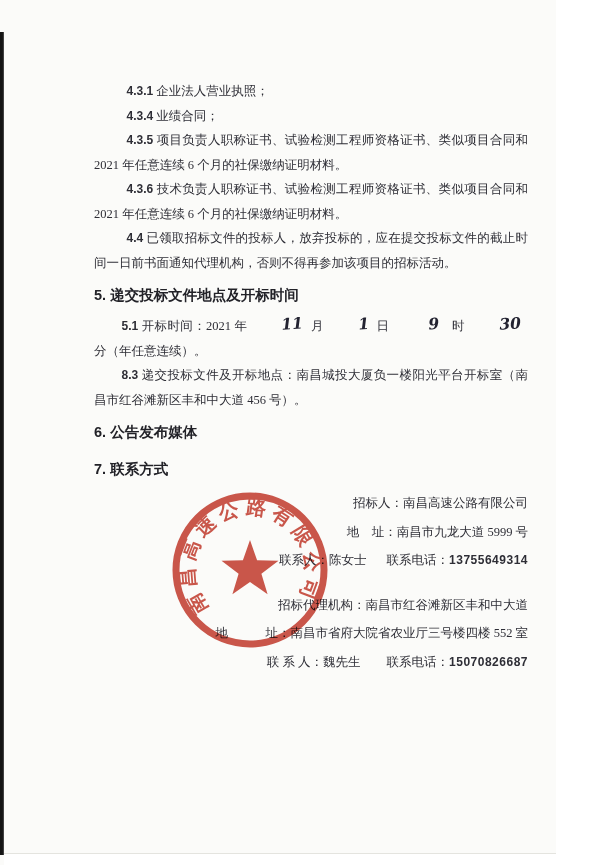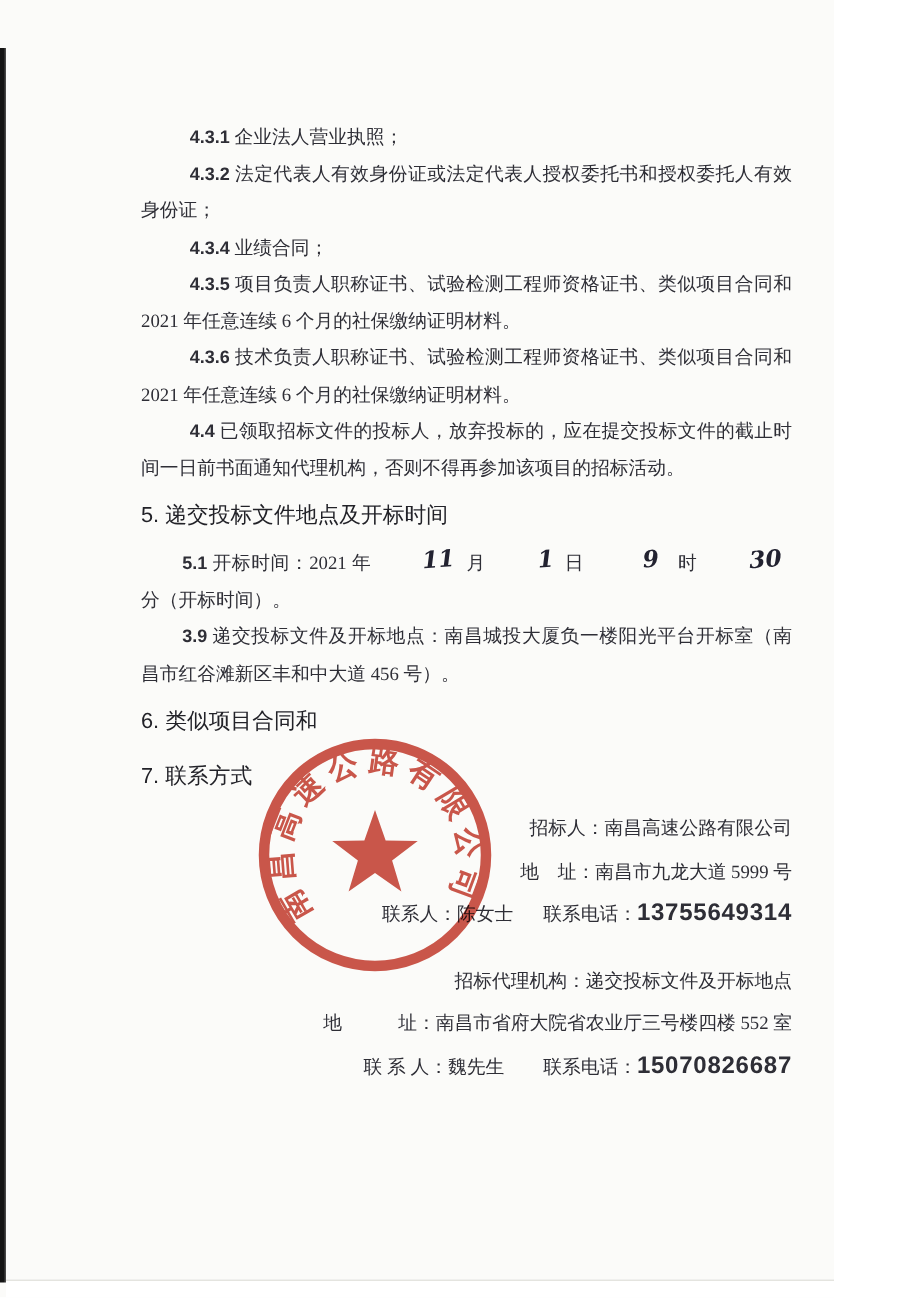--- a/index.html
+++ b/index.html
@@ -22,21 +22,21 @@
   .content{
     position:absolute;left:94px;top:79px;width:434px;
     font-size:12.5px;line-height:24.5px;
     text-align:justify;
   }
   p{margin:0;}
   .clause{text-indent:2.6em;}
   .cnum{font-weight:bold;font-family:"Liberation Sans","DejaVu Sans",sans-serif;font-size:12px;}
   .sec{
     margin:8px 0 6px 0;
-    font-weight:normal;color:#222228;
+    font-weight:bold;color:#222228;
     font-size:14.5px;line-height:25px;
     font-family:"Liberation Sans","DejaVu Sans",sans-serif;
     text-indent:0;
   }
   .sub{ text-indent:2.2em; }
   .hand{
     display:inline-block;
     font-family:"DejaVu Serif",serif;
     font-style:italic;font-weight:bold;
     font-size:15.5px;line-height:1;
@@ -44,73 +44,72 @@
     color:#222230;
   }
   .hand-wide{margin:0 12px;}
   .contact{margin-top:9px;margin-left:20px;}
   .crow{margin-top:4px;white-space:nowrap;text-align:right;}
   .crow .lab{display:inline-block;min-width:72px;}
   .crow .phl{margin-left:20px;font-family:Liberation Serif, serif;}
   .agency{margin-top:20px;margin-left:20px;}
   .agency .crow .lab{min-width:0;}
   .agency .crow .phl{margin-left:26px;}
-  .phone{letter-spacing:.5px;font-family:"Liberation Sans","DejaVu Sans",sans-serif;font-size:16px;font-weight:bold;}
+  .phone{letter-spacing:.5px;font-family:"Liberation Sans","DejaVu Sans",sans-serif;font-size:12px;font-weight:bold;}
   .stamp{
     position:absolute;pointer-events:none;
     mix-blend-mode:multiply;opacity:.83;
   }
   .stamp-main{left:166px;top:486px;}
   .stamp-edge{left:545px;top:478px;}
 </style>
 </head>
 <body>
 
 <div class="page">
 
   <div class="scan-edge"></div>
 
   <div class="content">
 
     <p class="clause"><span class="cnum">4.3.1</span> <span>企业法人营业执照；</span></p>
-    <p class="clause"><span class="cnum">4.3.2</span> <span>法定代表人有效身份证或法定代表人授权委托书和授权委托人有效身份证；</span></p>
     <p class="clause"><span class="cnum">4.3.4</span> <span>业绩合同；</span></p>
     <p class="clause"><span class="cnum">4.3.5</span> <span>项目负责人职称证书、试验检测工程师资格证书、类似项目合同和 2021 年任意连续 6 个月的社保缴纳证明材料。</span></p>
     <p class="clause"><span class="cnum">4.3.6</span> <span>技术负责人职称证书、试验检测工程师资格证书、类似项目合同和 2021 年任意连续 6 个月的社保缴纳证明材料。</span></p>
     <p class="clause"><span class="cnum">4.4</span> <span>已领取招标文件的投标人，放弃投标的，应在提交投标文件的截止时间一日前书面通知代理机构，否则不得再参加该项目的招标活动。</span></p>
 
     <p class="sec"><span>5.</span> <span>递交投标文件地点及开标时间</span></p>
 
     <p class="clause sub">
       <span class="cnum">5.1</span>
-      <span>开标时间：2021 年</span><span class="hand">11</span><span>月</span><span class="hand">1</span><span>日</span><span class="hand hand-wide">9</span><span>时</span><span class="hand">30</span><span>分（开标时间）。</span>
+      <span>开标时间：2021 年</span><span class="hand">11</span><span>月</span><span class="hand">1</span><span>日</span><span class="hand hand-wide">9</span><span>时</span><span class="hand">30</span><span>分（年任意连续）。</span>
     </p>
 
-    <p class="clause sub"><span class="cnum">3.9</span> <span>递交投标文件及开标地点：南昌城投大厦负一楼阳光平台开标室（南昌市红谷滩新区丰和中大道 456 号）。</span></p>
+    <p class="clause sub"><span class="cnum">8.3</span> <span>递交投标文件及开标地点：南昌城投大厦负一楼阳光平台开标室（南昌市红谷滩新区丰和中大道 456 号）。</span></p>
 
-    <p class="sec"><span>6.</span> <span>类似项目合同和</span></p>
+    <p class="sec"><span>6.</span> <span>公告发布媒体</span></p>
 
 
     <p class="sec" style="margin-top:12px;"><span>7.</span> <span>联系方式</span></p>
 
     <div class="contact">
       <div class="crow">
         <span class="lab">招标人：</span><span>南昌高速公路有限公司</span>
       </div>
       <div class="crow">
         <span class="lab">地　址：</span><span>南昌市九龙大道 5999 号</span>
       </div>
       <div class="crow">
         <span class="lab">联系人：</span><span>陈女士</span><span class="phl">联系电话：</span><span class="phone">13755649314</span>
       </div>
     </div>
 
     <div class="agency">
       <div class="crow">
-        <span class="lab">招标代理机构：</span><span>递交投标文件及开标地点</span>
+        <span class="lab">招标代理机构：</span><span>南昌市红谷滩新区丰和中大道</span>
       </div>
       <div class="crow">
         <span class="lab">地　　　址：</span><span>南昌市省府大院省农业厅三号楼四楼 552 室</span>
       </div>
       <div class="crow">
         <span class="lab">联 系 人：</span><span>魏先生</span><span class="phl">联系电话：</span><span class="phone">15070826687</span>
       </div>
     </div>
 
   </div>

